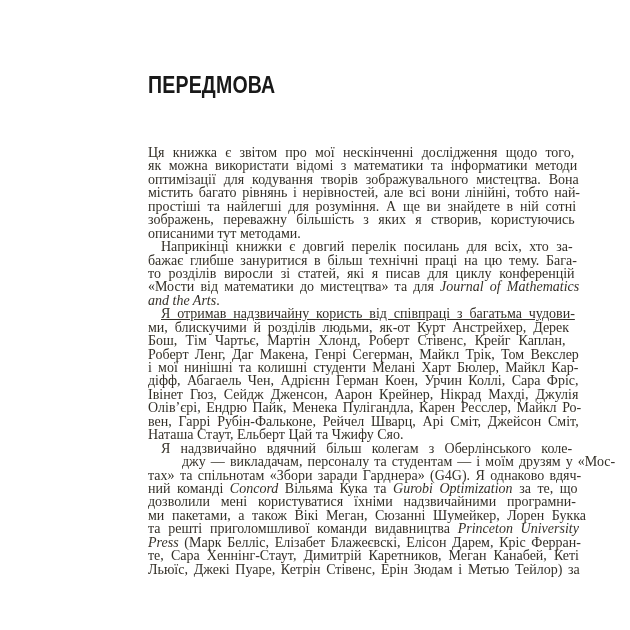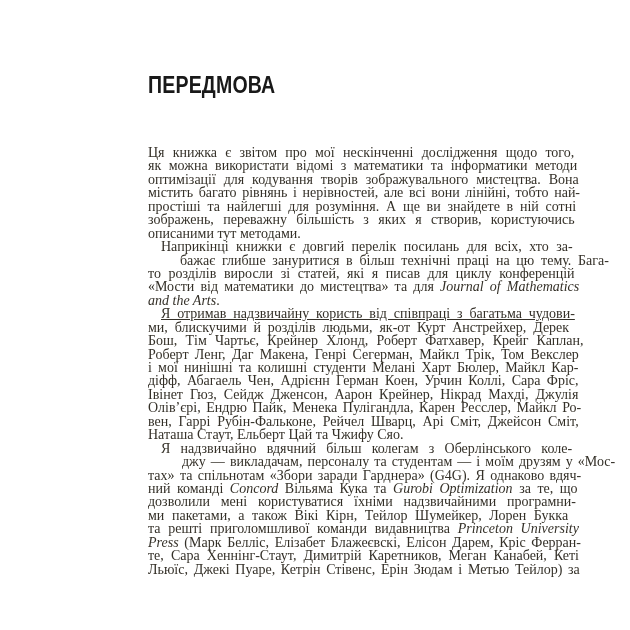--- a/index.html
+++ b/index.html
@@ -52,38 +52,38 @@
   <h1 class="title">ПЕРЕДМОВА</h1>
   <div class="textblock">
       <div class="line" style="word-spacing: 4.71181px;"><span class="rm">Ця книжка є звітом про мої нескінченні дослідження щодо того,</span></div>
       <div class="line" style="word-spacing: 3.97266px;"><span class="rm">як можна використати відомі з математики та інформатики методи</span></div>
       <div class="line" style="word-spacing: 4.34896px;"><span class="rm">оптимізації для кодування творів зображувального мистецтва. Вона</span></div>
       <div class="line" style="word-spacing: 2.11563px;"><span class="rm">містить багато рівнянь і нерівностей, але всі вони лінійні, тобто най-</span></div>
       <div class="line" style="word-spacing: 3.24148px;"><span class="rm">простіші та найлегші для розуміння. А ще ви знайдете в ній сотні</span></div>
       <div class="line" style="word-spacing: 5.83705px;"><span class="rm">зображень, переважну більшість з яких я створив, користуючись</span></div>
       <div class="line para-end"><span class="rm">описаними тут методами.</span></div>
       <div class="line indent" style="word-spacing: 3.92535px;"><span class="rm">Наприкінці книжки є довгий перелік посилань для всіх, хто за-</span></div>
-      <div class="line" style="word-spacing: 3.24688px; margin-left: 32px;"><span class="rm">бажає глибше зануритися в більш технічні праці на цю тему. Бага-</span></div>
+      <div class="line" style="word-spacing: 3.24688px;"><span class="rm">бажає глибше зануритися в більш технічні праці на цю тему. Бага-</span></div>
       <div class="line" style="word-spacing: 4.11094px;"><span class="rm">то розділів виросли зі статей, які я писав для циклу конференцій</span></div>
       <div class="line" style="word-spacing: 2.69271px;"><span class="rm">«Мости від математики до мистецтва» та для </span><span class="it">Journal of Mathematics</span></div>
       <div class="line para-end"><span class="it">and the Arts</span><span class="rm">.</span></div>
       <div class="line indent" style="word-spacing: 3.4043px; text-decoration: underline;"><span class="rm">Я отримав надзвичайну користь від співпраці з багатьма чудови-</span></div>
       <div class="line" style="word-spacing: 3.3457px;"><span class="rm">ми, блискучими й розділів людьми, як-от Курт Анстрейхер, Дерек</span></div>
-      <div class="line" style="word-spacing: 4.6543px;"><span class="rm">Бош, Тім Чартьє, Крейнер Хлонд, Роберт Фатхавер, Крейг Каплан,</span></div>
+      <div class="line" style="word-spacing: 4.6543px;"><span class="rm">Бош, Тім Чартьє, Мартін Хлонд, Роберт Стівенс, Крейг Каплан,</span></div>
       <div class="line" style="word-spacing: 2.8316px;"><span class="rm">Роберт Ленг, Даг Макена, Генрі Сегерман, Майкл Трік, Том Векслер</span></div>
       <div class="line" style="word-spacing: 2.72969px;"><span class="rm">і мої нинішні та колишні студенти Мелані Харт Бюлер, Майкл Кар-</span></div>
       <div class="line" style="word-spacing: 2.96007px;"><span class="rm">діфф, Абагаель Чен, Адрієнн Герман Коен, Урчин Коллі, Сара Фріс,</span></div>
       <div class="line" style="word-spacing: 3.42383px;"><span class="rm">Івінет Гюз, Сейдж Дженсон, Аарон Крейнер, Нікрад Махді, Джулія</span></div>
       <div class="line" style="word-spacing: 2.09961px;"><span class="rm">Олів’єрі, Ендрю Пайк, Менека Пулігандла, Карен Ресслер, Майкл Ро-</span></div>
       <div class="line" style="word-spacing: 3.27344px;"><span class="rm">вен, Гаррі Рубін-Фальконе, Рейчел Шварц, Арі Сміт, Джейсон Сміт,</span></div>
       <div class="line para-end"><span class="rm">Наташа Стаут, Ельберт Цай та Чжифу Сяо.</span></div>
       <div class="line indent" style="word-spacing: 6.73214px;"><span class="rm">Я надзвичайно вдячний більш колегам з Оберлінського коле-</span></div>
       <div class="line" style="word-spacing: 1.55256px; margin-left: 34px;"><span class="rm">джу — викладачам, персоналу та студентам — і моїм друзям у «Мос-</span></div>
       <div class="line" style="word-spacing: 1.8941px;"><span class="rm">тах» та спільнотам «Збори заради Гарднера» (G4G). Я однаково вдяч-</span></div>
       <div class="line" style="word-spacing: 3.02656px;"><span class="rm">ний команді </span><span class="it">Concord</span><span class="rm"> Вільяма Кука та </span><span class="it">Gurobi Optimization</span><span class="rm"> за те, що</span></div>
       <div class="line" style="word-spacing: 7.28437px;"><span class="rm">дозволили мені користуватися їхніми надзвичайними програмни-</span></div>
-      <div class="line" style="word-spacing: 4.07986px;"><span class="rm">ми пакетами, а також Вікі Кірн, Тейлор Шумейкер, Лорен Букка</span></div>
+      <div class="line" style="word-spacing: 4.07986px;"><span class="rm">ми пакетами, а також Вікі Меган, Сюзанні Шумейкер, Лорен Букка</span></div>
       <div class="line" style="word-spacing: 4.20833px;"><span class="rm">та решті приголомшливої команди видавництва </span><span class="it">Princeton University</span></div>
       <div class="line" style="word-spacing: 2.21484px;"><span class="it">Press</span><span class="rm"> (Марк Белліс, Елізабет Блажеєвскі, Елісон Дарем, Кріс Ферран-</span></div>
       <div class="line" style="word-spacing: 3.58929px;"><span class="rm">те, Сара Хеннінг-Стаут, Димитрій Каретников, Меган Канабей, Кеті</span></div>
       <div class="line" style="word-spacing: 2.19531px;"><span class="rm">Льюїс, Джекі Пуаре, Кетрін Стівенс, Ерін Зюдам і Метью Тейлор) за</span></div>
     </div>
 </div>
 
 </body></html>

